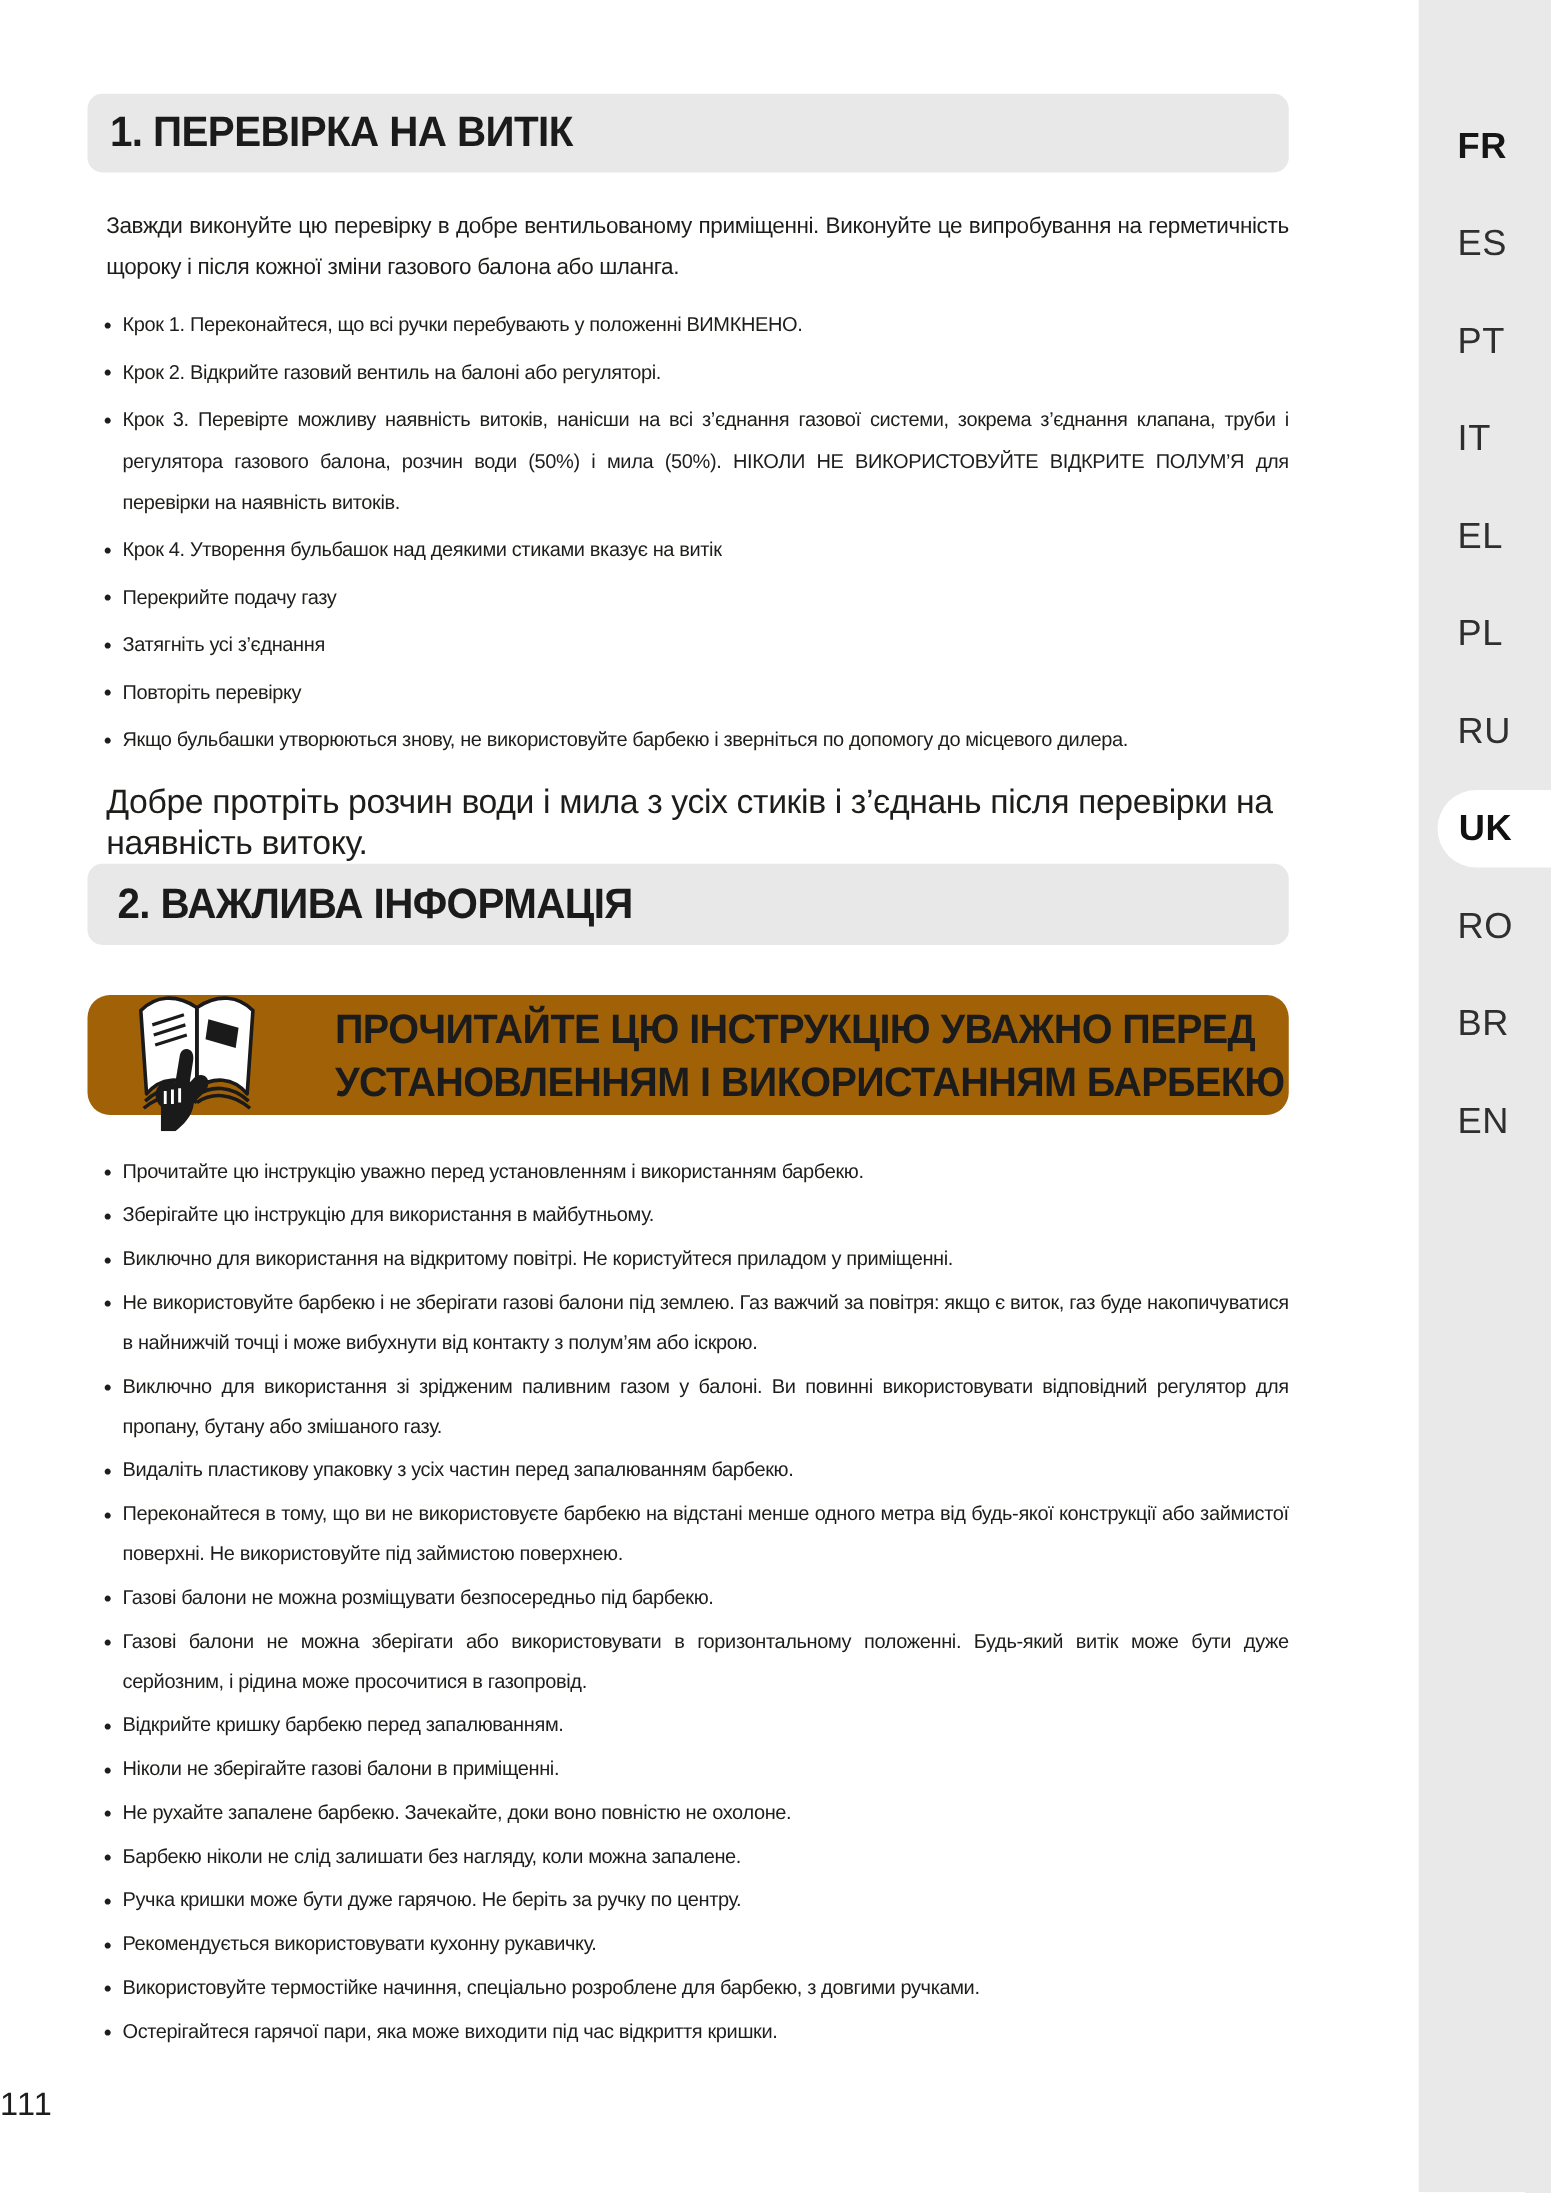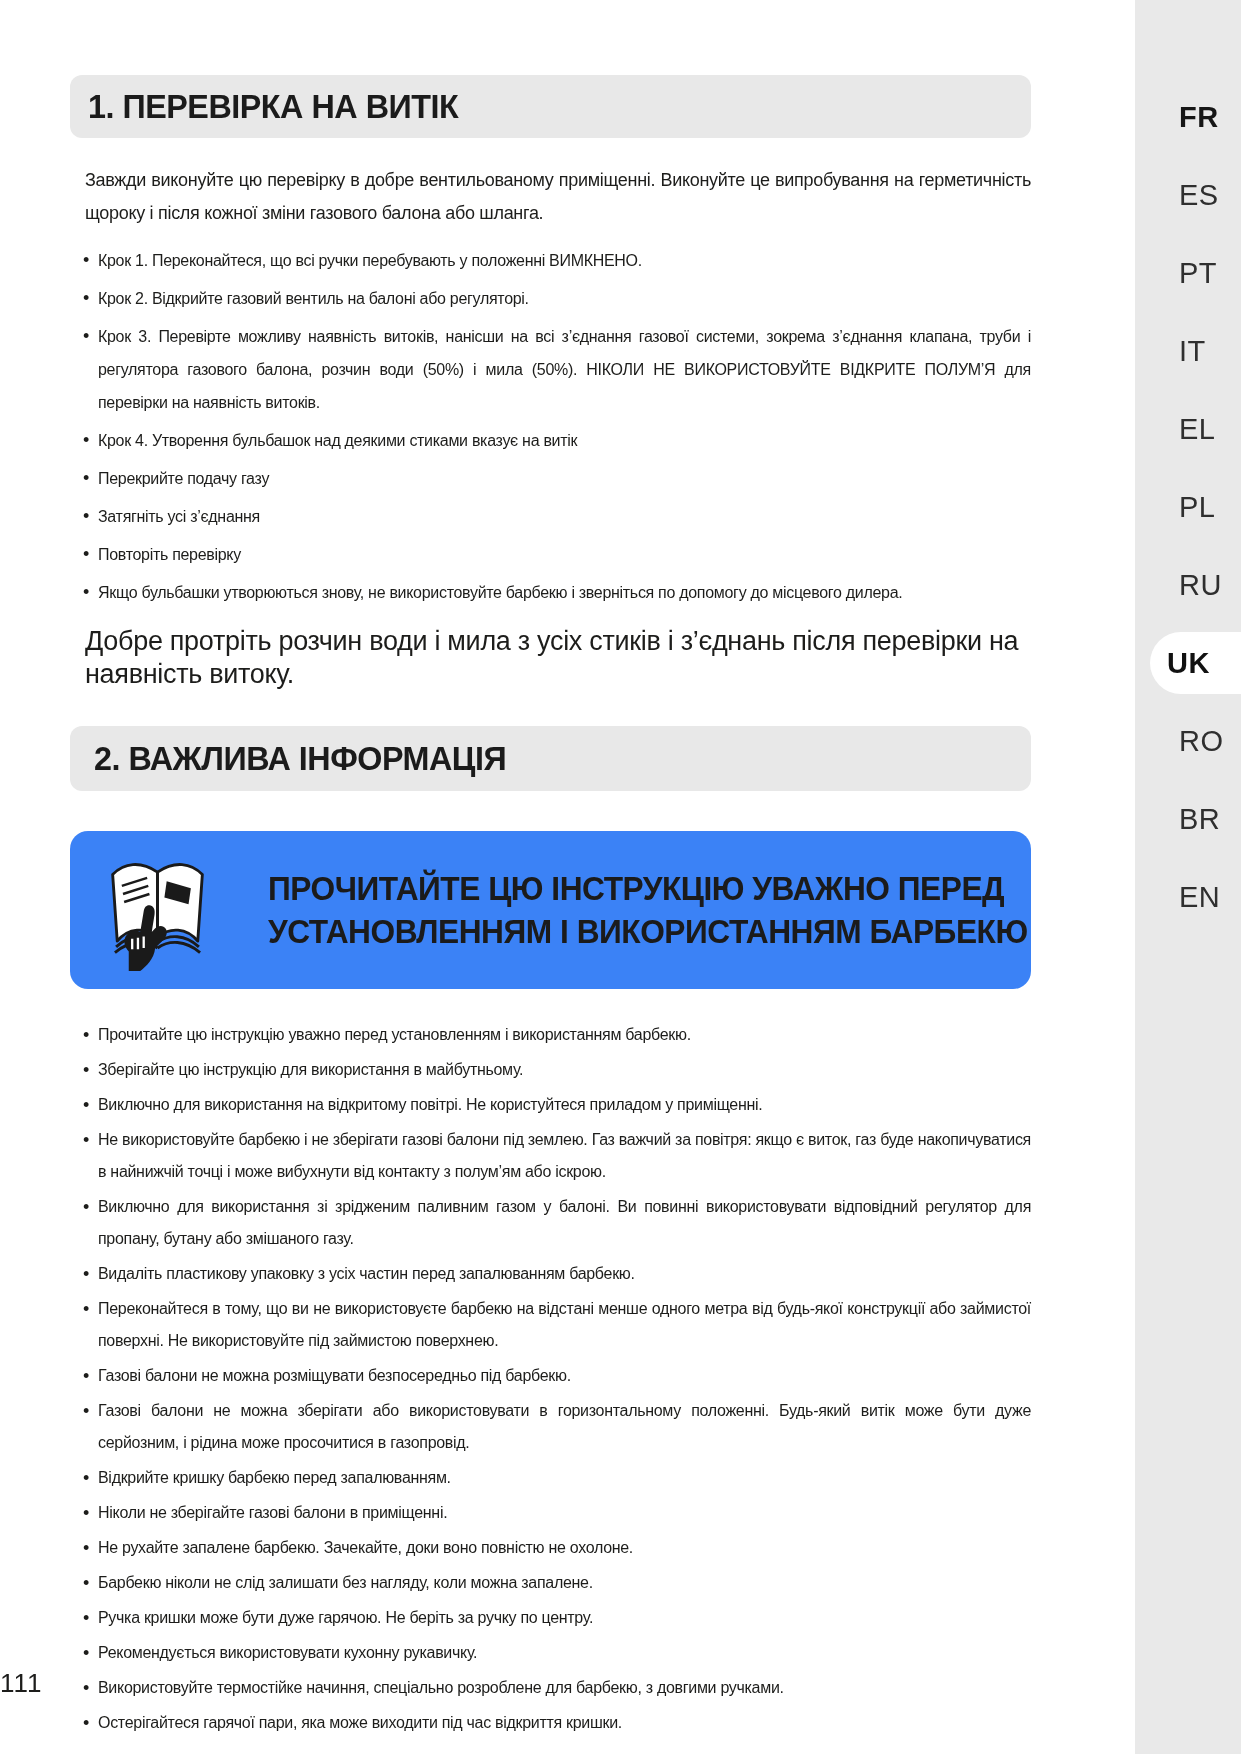--- a/index.html
+++ b/index.html
@@ -16,21 +16,21 @@
   .sidebar{
     position:absolute;top:0;right:0;
     width:106px;height:100%;
     background:#e9e9e9;
   }
   .lang{
     position:relative;
     height:62px;
     margin-bottom:16px;
     display:flex;align-items:center;
-    padding-left:44px;
+    padding-left:31px;
     box-sizing:border-box;
     font-size:29px;
     letter-spacing:.5px;
     color:#2f2f2f;
     font-weight:400;
   }
   .lang:first-of-type{margin-top:86px;}
   .lang.bold{font-weight:700;color:#161616;}
   .lang.active{
     background:#ffffff;
@@ -51,21 +51,21 @@
     display:flex;align-items:center;
     padding-left:18px;
     box-sizing:border-box;
   }
   .secbox .t{
     font-size:34px;font-weight:700;letter-spacing:-.5px;
     transform:scaleX(.95);transform-origin:0 50%;
     white-space:nowrap;color:#1b1b1b;
   }
   #box1{margin-top:75px;}
-  #box2{margin-top:35px;height:65px;padding-left:24px;}
+  #box2{height:65px;padding-left:24px;}
 
   .intro{
     margin:26px 0 14px 15px;
     font-size:18px;line-height:33px;
     letter-spacing:-.3px;
     text-align:justify;
   }
   .outro{
     margin:16px 0 0 15px;
     font-size:27px;line-height:33px;
@@ -85,23 +85,23 @@
     content:"\2022";
     position:absolute;left:-2px;top:0;
     font-size:18px;
   }
   #list2{margin-top:30px;}
   #list2 li{line-height:32px;margin-bottom:3px;}
 
   
   .notice{
     margin-top:40px;
-    background:#3b82f6;
+    background:#a16207;
     border-radius:18px;
-    height:158px;
+    height:96px;
     display:flex;align-items:center;
     padding:0 20px 0 24px;
     box-sizing:border-box;
   }
   .notice svg{flex:0 0 auto;margin-right:24px;margin-top:6px;}
   .notice .lines{font-size:33px;font-weight:700;line-height:43px;letter-spacing:-.5px;color:#1b1b1b;}
   .notice .lines div{transform:scaleX(.96);transform-origin:0 50%;white-space:nowrap;}
 
   .pagenum{
     position:absolute;left:0;top:1668px;width:1241px;

